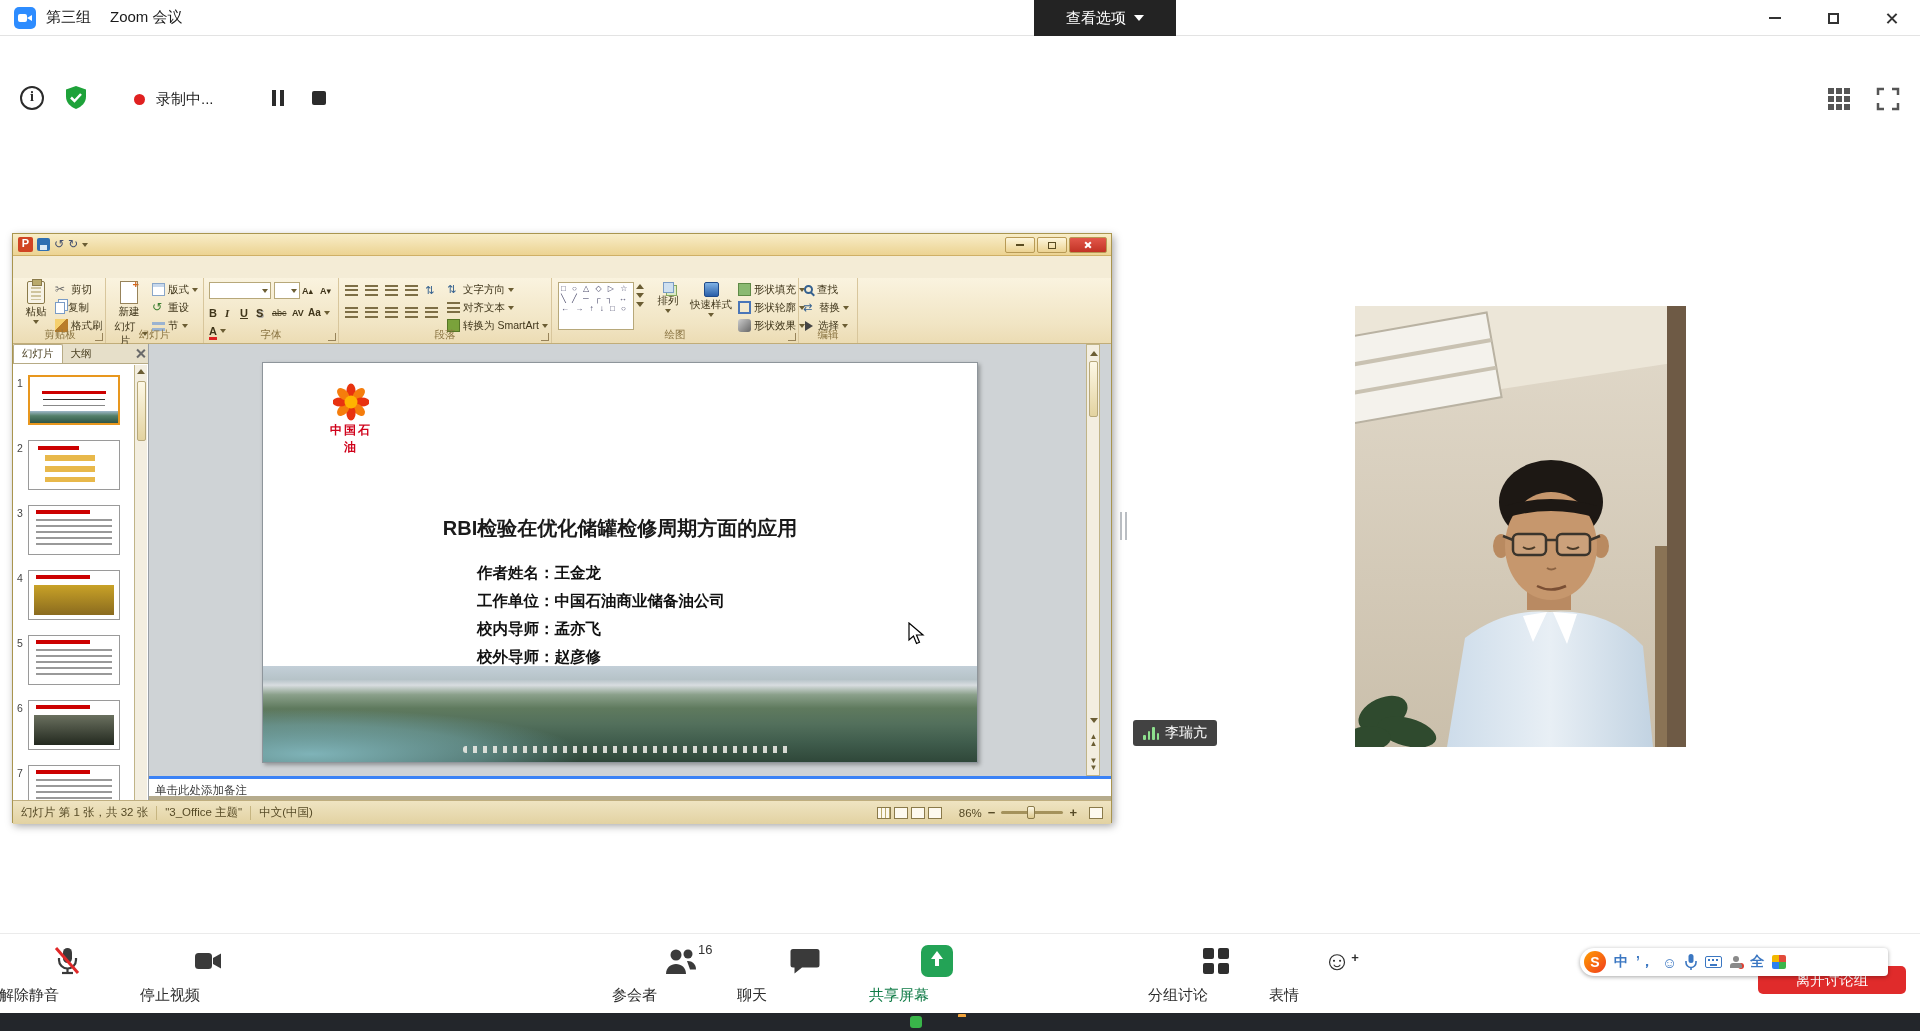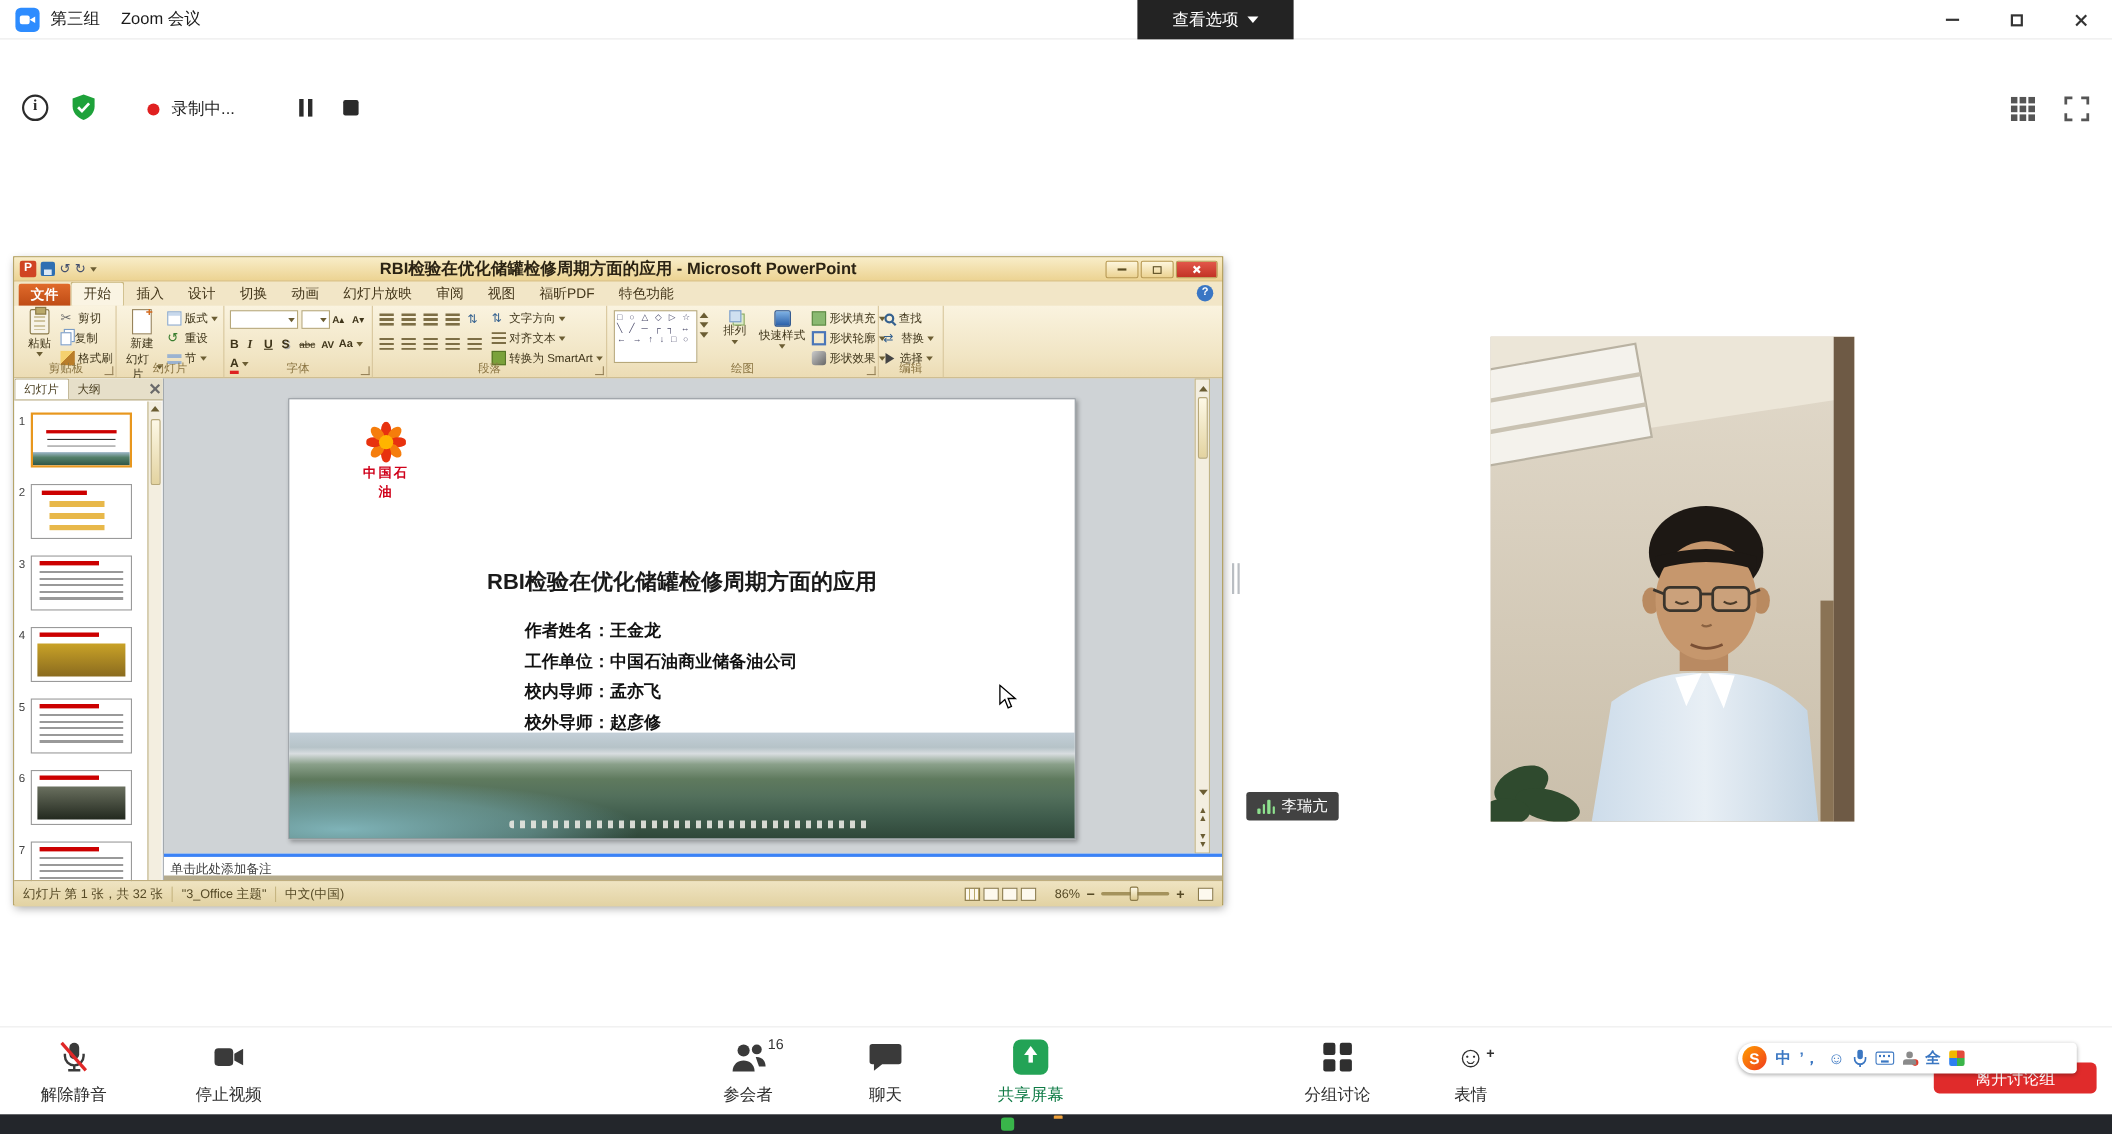--- a/index.html
+++ b/index.html
@@ -176,21 +176,21 @@
 .spktag{left:1133px;top:720px;height:26px;background:rgba(25,25,25,.82);border-radius:3px;display:flex;align-items:center;gap:6px;
   padding:0 10px;color:#fff;font-size:14px}
 .vu{display:flex;align-items:flex-end;gap:2px;height:14px}
 .vu i{width:2.5px;background:#8ee08e;border-radius:1px}
 
 
 .video{left:1355px;top:306px;width:331px;height:441px;overflow:hidden;background:#d6ccbc}
 
 
 .btoolbar{left:0;top:933px;width:1920px;height:80px;background:#fff;border-top:1px solid #ebebeb}
-.tb-btn{top:0;width:96px;height:80px;text-align:center}
+.tb-btn{top:0;width:96px;height:80px;}
 .tb-ic{position:absolute;left:0;right:0;top:9px;height:36px;display:flex;align-items:center;justify-content:center}
 .tb-label{position:absolute;left:-20px;right:-20px;top:52px;font-size:15px;color:#2e2e2e}
 .tb-label.green{color:#0f7b46}
 .badge16{font-size:13px;color:#333}
 .shareic{width:32px;height:32px;background:#23a356;border-radius:7px;position:relative}
 .shareic::before{content:"";position:absolute;left:10px;top:6px;width:0;height:0;border-left:6px solid transparent;border-right:6px solid transparent;border-bottom:8px solid #fff}
 .shareic::after{content:"";position:absolute;left:14px;top:12px;width:4px;height:9px;background:#fff}
 .recbox{width:26px;height:26px;border:2.5px solid #2f2f2f;border-radius:6px;display:flex;align-items:center;justify-content:center;gap:3px}
 .recbox i{background:#2f2f2f}
 .gridic{display:grid;grid-template-columns:11px 11px;grid-gap:4px}
@@ -279,53 +279,38 @@
     <svg class="ab" style="left:1876px;top:51px" width="24" height="24" viewBox="0 0 24 24">
       <g stroke="#555" stroke-width="2.5" fill="none">
       <path d="M2 8V2h6M16 2h6v6M22 16v6h-6M8 22H2v-6"></path>
         </g>
     </svg>
   </div>
 
   <div class="ab ppt">
 
     <div class="ab ppt-titlebar">
-      <div class="ab ppt-title">RBI检验在优化储罐检修周期方面的应用 - Microsoft PowerPoint</div>
       <div class="qa">
         <span class="pplogo"></span>
         <span class="saveic"></span>
         <span class="undoic">↺</span>
         <span class="undoic">↻</span>
         <span class="dd"></span>
       </div>
       <div class="pwc" style="right:76px;width:30px">
           <span class="bar2"></span>
         </div>
       <div class="pwc" style="right:44px;width:30px">
           <span class="box2"></span>
         </div>
       <div class="pwc close" style="right:4px;width:38px">
           <span class="xx2"></span>
         </div>
     </div>
 
-    <div class="ab ppt-tabs">
-      <span class="ptab file">文件</span>
-      <span class="ptab active">开始</span>
-      <span class="ptab">插入</span>
-      <span class="ptab">设计</span>
-      <span class="ptab">切换</span>
-      <span class="ptab">动画</span>
-      <span class="ptab">幻灯片放映</span>
-      <span class="ptab">审阅</span>
-      <span class="ptab">视图</span>
-      <span class="ptab">福昕PDF</span>
-      <span class="ptab">特色功能</span>
-      <span class="helpq"></span>
-    </div>
 
     <div class="ab ppt-ribbon">
 
       <div class="rgroup" style="left:2px;width:91px">
         <div class="big" style="left:4px;top:3px;width:34px">
           <span class="clip"></span>
           <span>粘贴</span>
             <span class="dd"></span>
         </div>
         <div class="rb" style="left:40px;top:3px">

